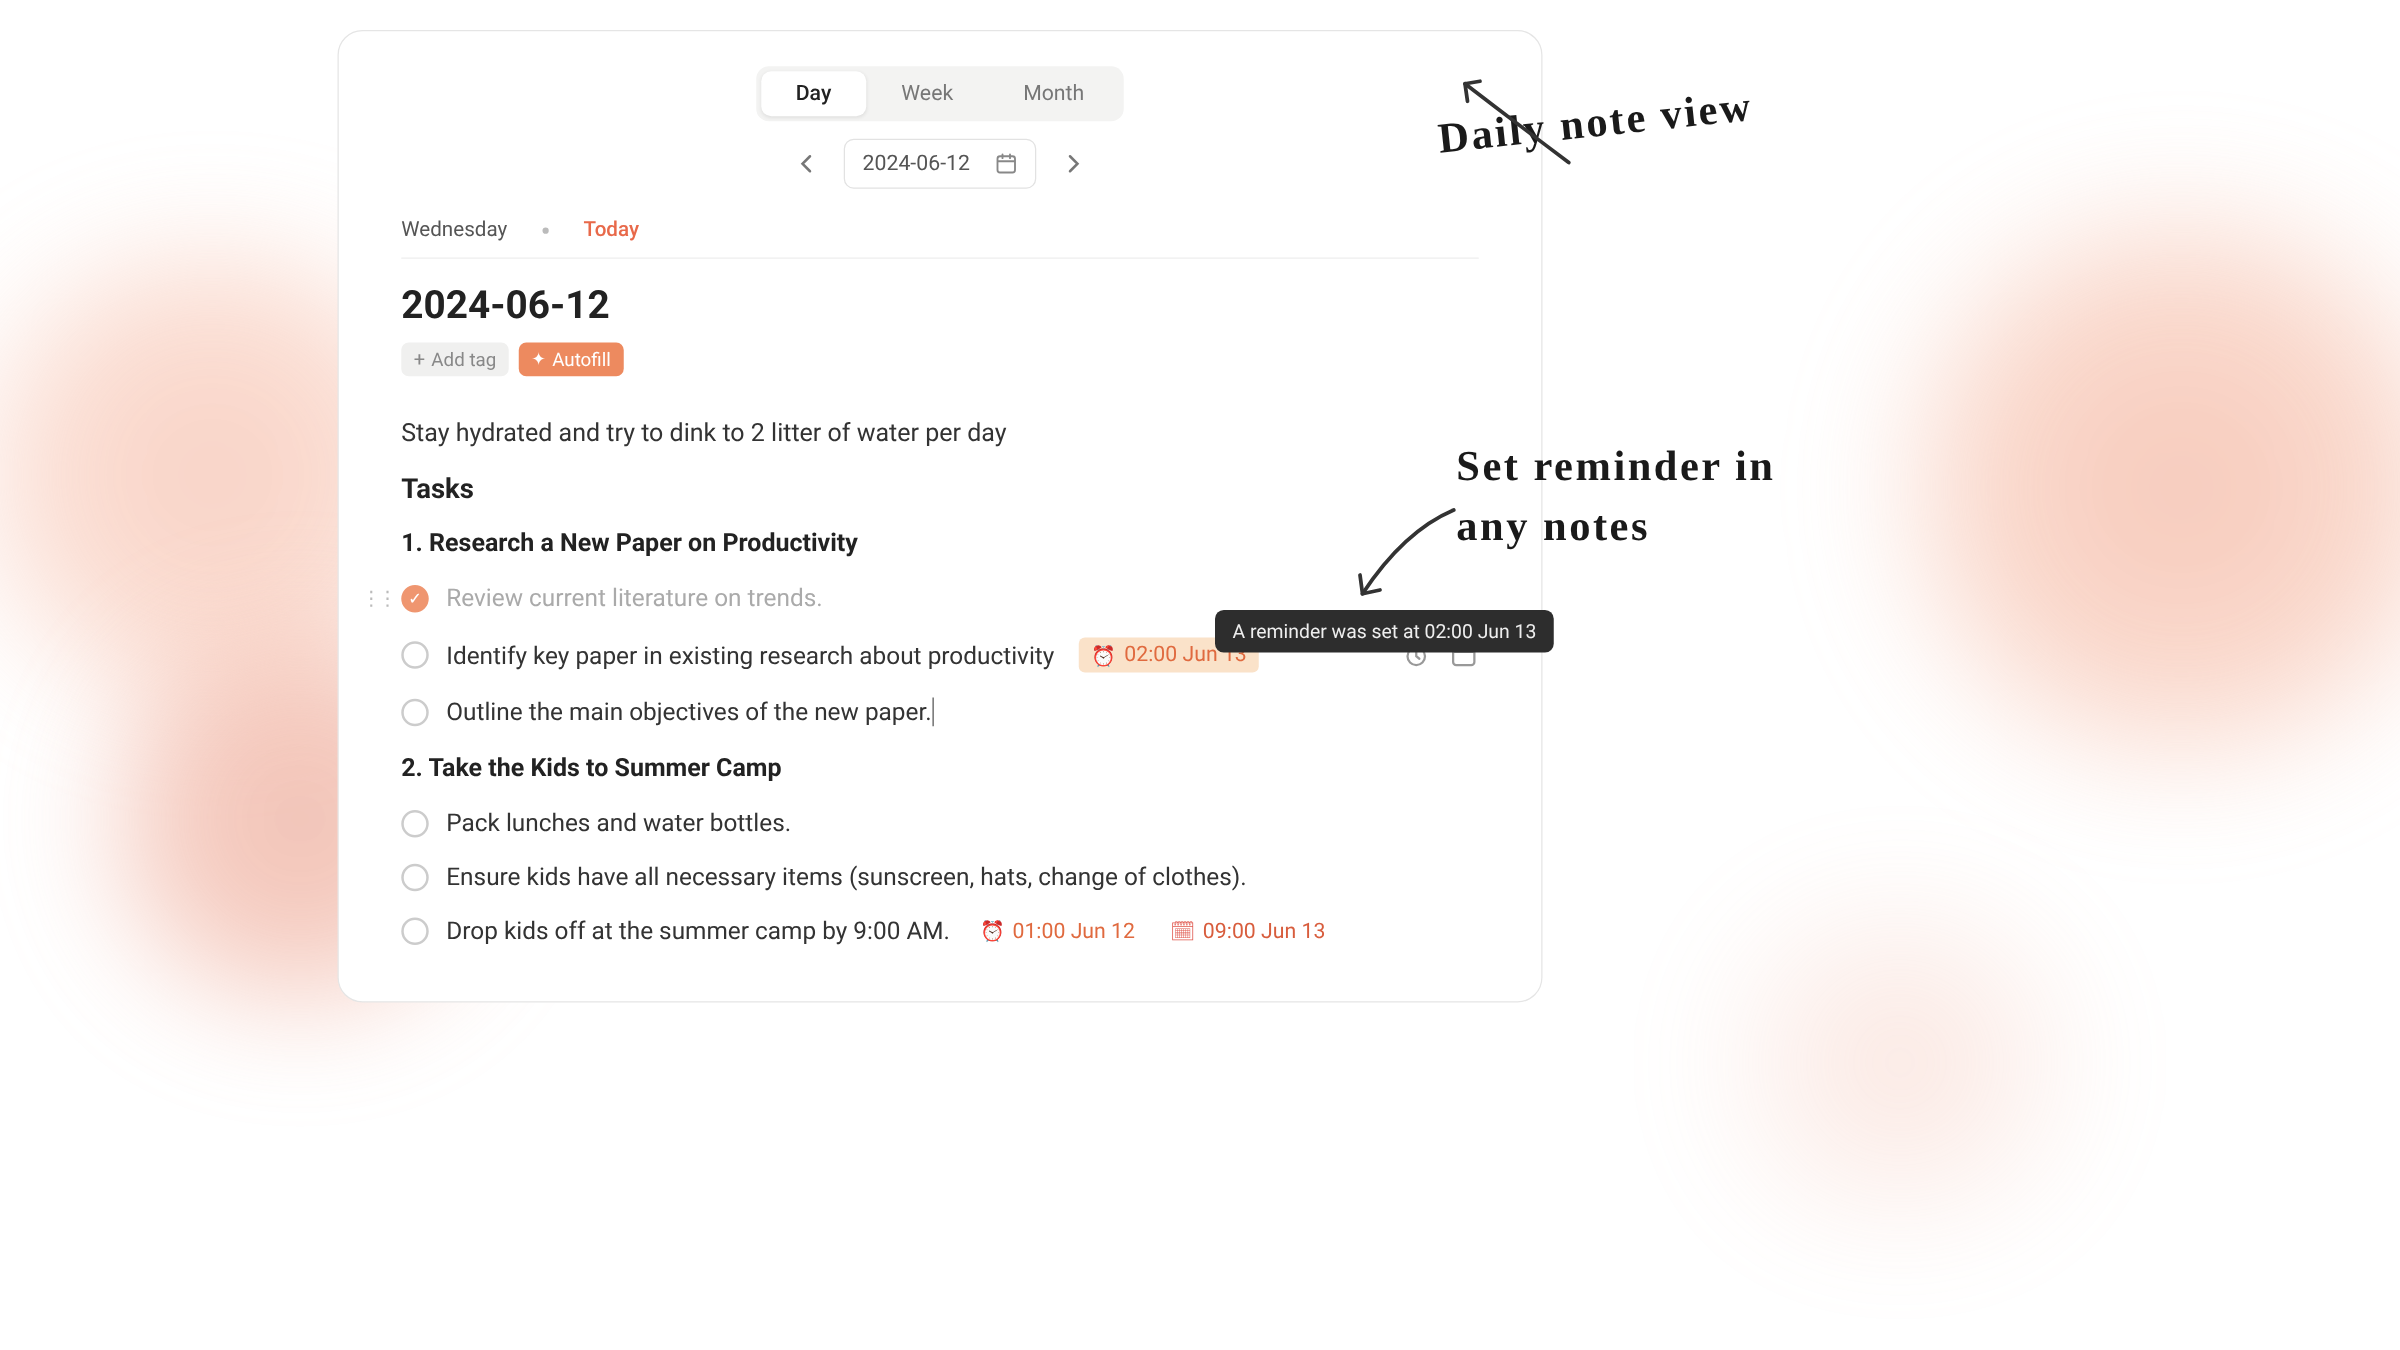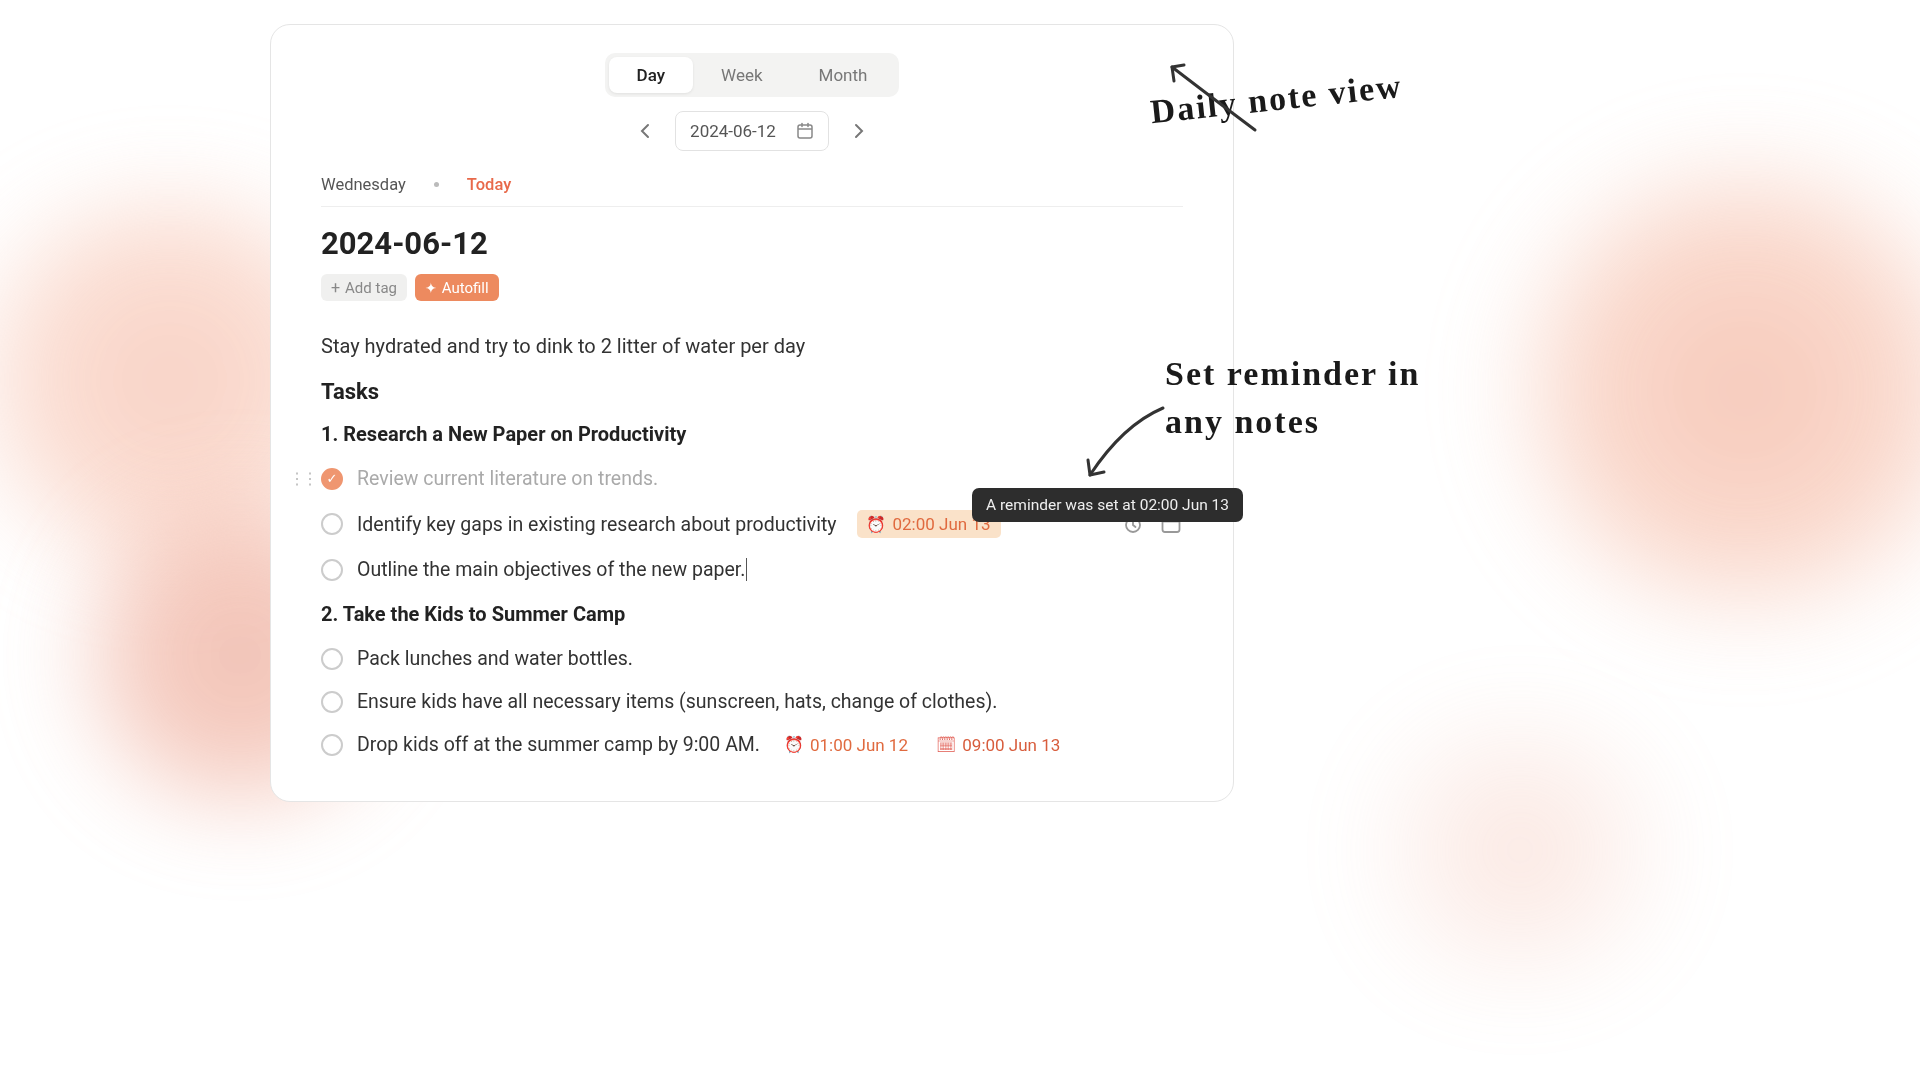--- a/index.html
+++ b/index.html
@@ -304,21 +304,21 @@
 
   <div id="sections">
       <div class="task-heading">1. Research a New Paper on Productivity</div>
       <div class="task-item">
         <span class="drag-handle">⋮⋮</span>
         <span class="checkbox checked">✓</span>
         <span class="task-text done">Review current literature on trends.</span>
       </div>
       <div class="task-item">
         <span class="checkbox"></span>
-        <span class="task-text">Identify key gaps in existing research about productivity</span>
+        <span class="task-text">Identify key paper in existing research about productivity</span>
         <span class="reminder-chip">
           <span class="icon">⏰</span>
           <span>02:00 Jun 13</span>
         </span>
         <span class="task-actions">
           <span class="act-icon">
             <svg width="24" height="24" viewBox="0 0 24 24">
               <circle cx="12" cy="13" r="7" stroke="#999" stroke-width="1.8" fill="none"></circle>
               <path d="M12 9v4l2.5 2" stroke="#999" stroke-width="1.8" fill="none" stroke-linecap="round"></path>
               <path d="M5 4l-2 2M19 4l2 2" stroke="#999" stroke-width="1.8" stroke-linecap="round"></path>

